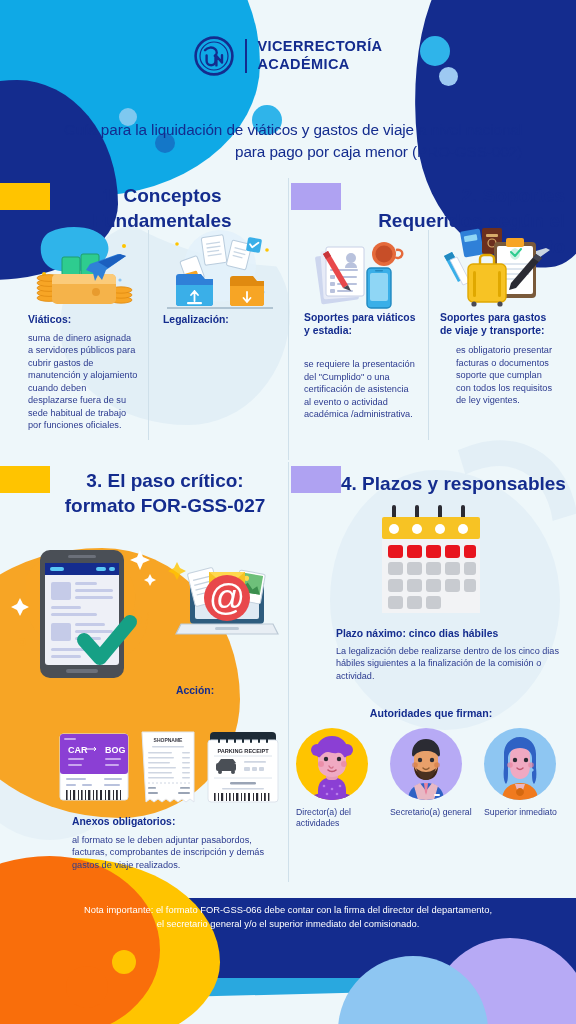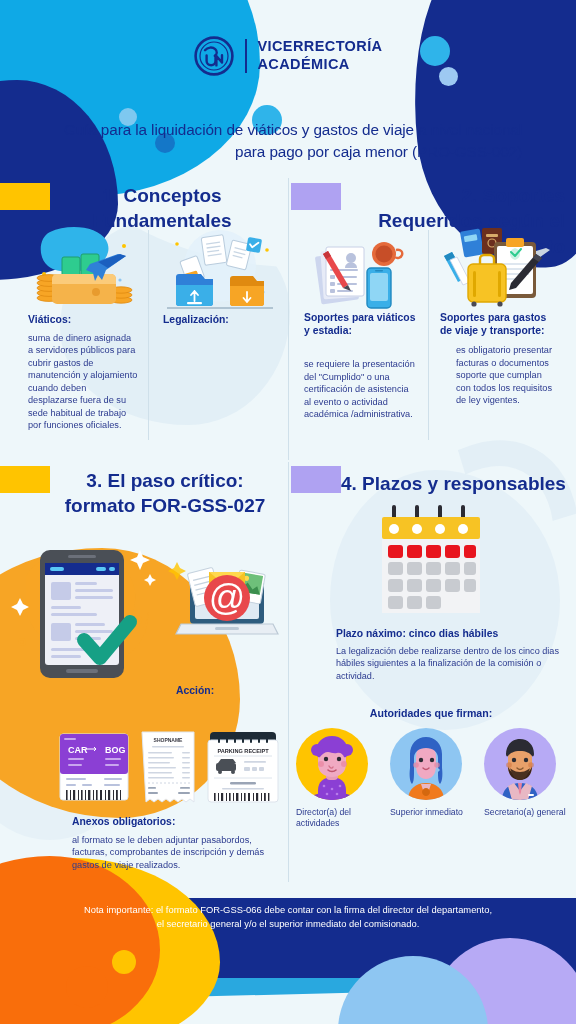--- a/index.html
+++ b/index.html
@@ -676,56 +676,56 @@
             <circle cx="25" cy="36" r="3" fill="#E8849F" opacity=".7"></circle>
             <circle cx="48" cy="36" r="3" fill="#E8849F" opacity=".7"></circle>
             <path d="M33 38c1 2 3 3 4 1" stroke="#D4738C" stroke-width="1.4" fill="none" stroke-linecap="round"></path>
             <path d="M32 42c2 2 6 2 8 0" stroke="#C0566F" stroke-width="1.6" fill="none" stroke-linecap="round"></path>
           </svg>
         </div>
         <div class="auth-label">Director(a) del actividades</div>
       </div>
 
       <div class="auth-item">
-        <div class="auth-face" style="background:#8EC6F2;">
-          <svg viewBox="0 0 72 72" width="72" height="72">
-            <path d="M18 72c0-11 8-17 18-17s18 6 18 17z" fill="#F07A1E"></path>
-            <path d="M31 56h10l-2 6h-6z" fill="#E8B8C4"></path>
-            <path d="M36 60c2 0 4 2 4 4s-2 4-4 4-4-2-4-4 2-4 4-4z" fill="#D4680F"></path>
-            <path d="M26 30c0-9 4-15 10-15s10 6 10 15v8c0 8-4 13-10 13s-10-5-10-13z" fill="#F0A9C2"></path>
-            <path d="M20 26c0-10 7-17 16-17s16 7 16 17v18l-4-4V30c0-6-5-10-12-10s-12 4-12 10v14l-4 4z" fill="#2F62C4"></path>
-            <path d="M20 40c-1 8 0 14 2 16 2-2 2-8 2-12zm32 0c1 8 0 14-2 16-2-2-2-8-2-12z" fill="#2F62C4"></path>
-            <circle cx="31" cy="32" r="2.2" fill="#2b2b33"></circle>
-            <circle cx="42" cy="32" r="2.2" fill="#2b2b33"></circle>
-            <circle cx="26" cy="37" r="2.8" fill="#E8849F" opacity=".7"></circle>
-            <circle cx="47" cy="37" r="2.8" fill="#E8849F" opacity=".7"></circle>
-            <path d="M33 40c2 2 4 2 6 0" stroke="#C0566F" stroke-width="1.4" fill="none" stroke-linecap="round"></path>
-          </svg>
-        </div>
-        <div class="auth-label">Superior inmediato</div>
-      </div>
-
-      <div class="auth-item">
         <div class="auth-face" style="background:#B7AAF5;">
           <svg viewBox="0 0 72 72" width="72" height="72">
             <path d="M18 72c0-11 8-17 18-17s18 6 18 17z" fill="#2F62C4"></path>
             <path d="M30 55l6 8 6-8 6 3-4 14H28l-4-14z" fill="#E8B8C4"></path>
             <path d="M34 55h4l-1 9-1 3-1-3z" fill="#E8849F"></path>
             <rect x="44" y="66" width="6" height="2" rx="1" fill="#ffffff"></rect>
             <path d="M24 30c0-9 5-16 12-16s12 7 12 16v8c0 8-5 13-12 13s-12-5-12-13z" fill="#E8A06A"></path>
             <path d="M24 38c0 9 5 14 12 14s12-5 12-14c-2 6-6 9-12 9s-10-3-12-9z" fill="#3a2418"></path>
             <path d="M26 40c2 8 6 12 10 12s8-4 10-12c0 0-4 4-10 4s-10-4-10-4z" fill="#4a3020"></path>
             <path d="M22 26c0-9 6-15 14-15s14 6 14 15c0 2-1 3-2 2-2-3-6-5-12-5s-10 2-12 5c-1 1-2 0-2-2z" fill="#2b2b33"></path>
             <circle cx="30" cy="32" r="2.2" fill="#2b2b33"></circle>
             <circle cx="42" cy="32" r="2.2" fill="#2b2b33"></circle>
             <circle cx="25" cy="37" r="2.8" fill="#D4763F" opacity=".6"></circle>
             <circle cx="47" cy="37" r="2.8" fill="#D4763F" opacity=".6"></circle>
             <path d="M33 40c2 2 4 2 6 0" stroke="#8a5a32" stroke-width="1.4" fill="none" stroke-linecap="round"></path>
           </svg>
         </div>
         <div class="auth-label">Secretario(a) general</div>
       </div>
+
+      <div class="auth-item">
+        <div class="auth-face" style="background:#8EC6F2;">
+          <svg viewBox="0 0 72 72" width="72" height="72">
+            <path d="M18 72c0-11 8-17 18-17s18 6 18 17z" fill="#F07A1E"></path>
+            <path d="M31 56h10l-2 6h-6z" fill="#E8B8C4"></path>
+            <path d="M36 60c2 0 4 2 4 4s-2 4-4 4-4-2-4-4 2-4 4-4z" fill="#D4680F"></path>
+            <path d="M26 30c0-9 4-15 10-15s10 6 10 15v8c0 8-4 13-10 13s-10-5-10-13z" fill="#F0A9C2"></path>
+            <path d="M20 26c0-10 7-17 16-17s16 7 16 17v18l-4-4V30c0-6-5-10-12-10s-12 4-12 10v14l-4 4z" fill="#2F62C4"></path>
+            <path d="M20 40c-1 8 0 14 2 16 2-2 2-8 2-12zm32 0c1 8 0 14-2 16-2-2-2-8-2-12z" fill="#2F62C4"></path>
+            <circle cx="31" cy="32" r="2.2" fill="#2b2b33"></circle>
+            <circle cx="42" cy="32" r="2.2" fill="#2b2b33"></circle>
+            <circle cx="26" cy="37" r="2.8" fill="#E8849F" opacity=".7"></circle>
+            <circle cx="47" cy="37" r="2.8" fill="#E8849F" opacity=".7"></circle>
+            <path d="M33 40c2 2 4 2 6 0" stroke="#C0566F" stroke-width="1.4" fill="none" stroke-linecap="round"></path>
+          </svg>
+        </div>
+        <div class="auth-label">Superior inmediato</div>
+      </div>
     </div>
 
     <div class="footer-note">Nota importante: el formato FOR-GSS-066 debe contar con la firma del director del departamento, el secretario general y/o el superior inmediato del comisionado.</div>
 
   </div>
 </div>
 
 </body></html>

